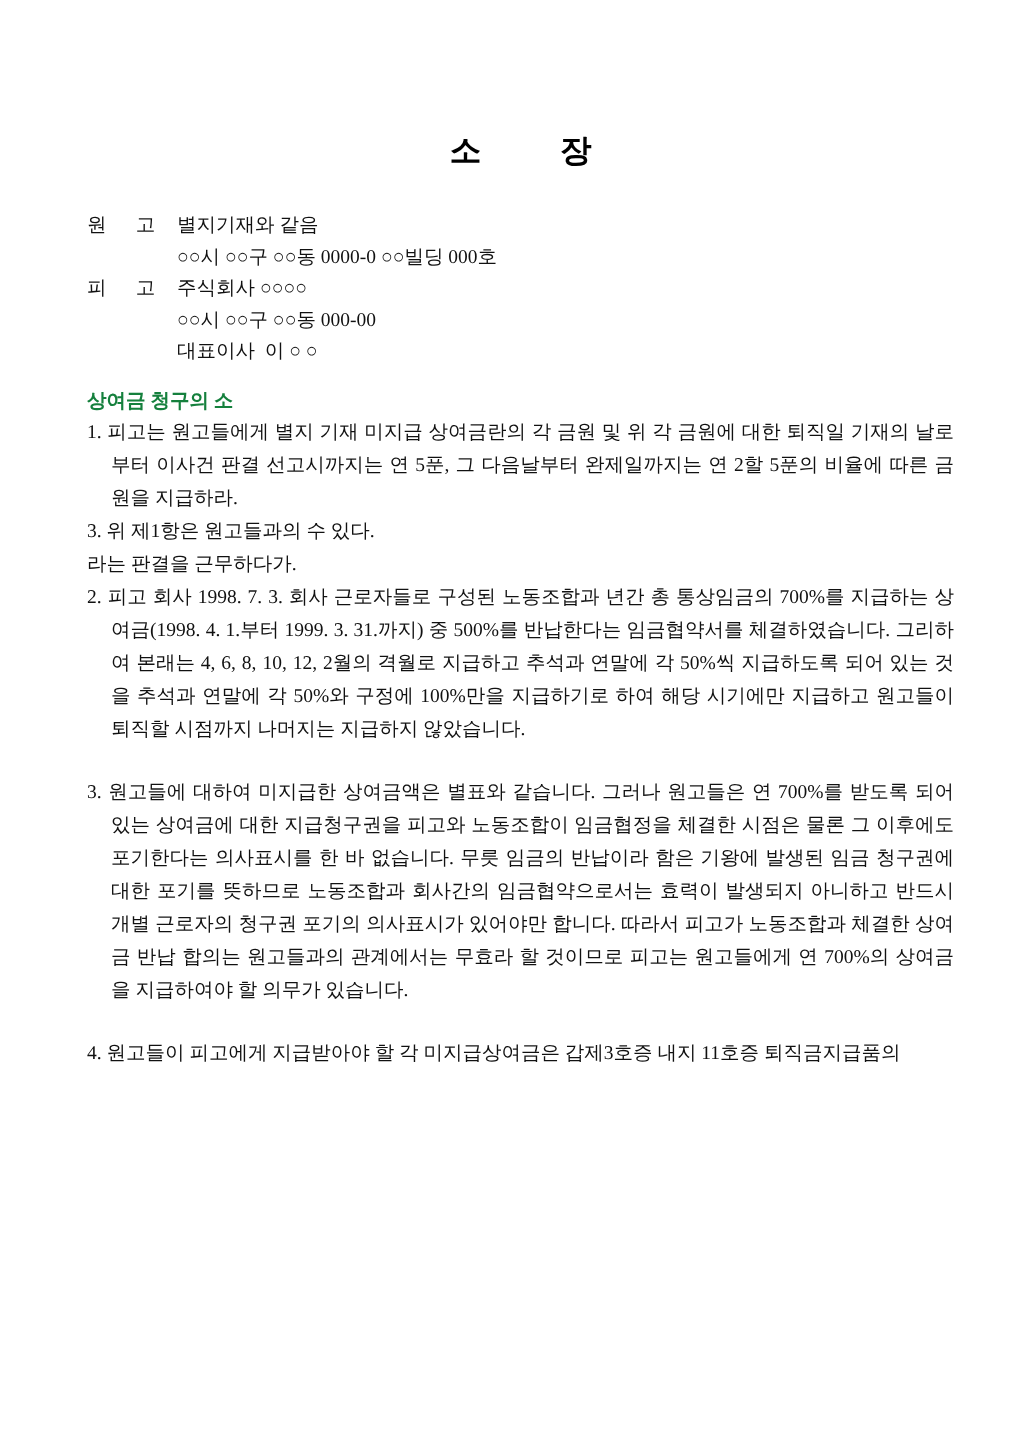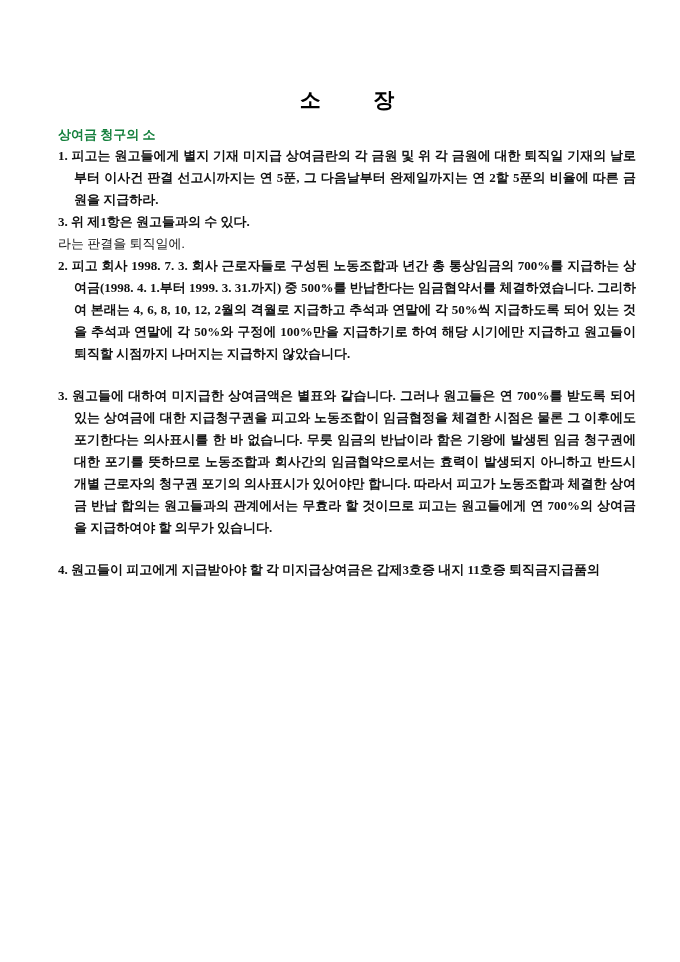--- a/index.html
+++ b/index.html
@@ -50,47 +50,65 @@
   }
   .section-heading.first { margin-top: 17px; margin-bottom: 22px; }
   .section-heading.second { margin-top: 11px; margin-bottom: 27px; }
   .para {
     text-align: justify;
     line-height: 22px;
   }
   .para.hang {
     padding-left: 16px;
     text-indent: -16px;
-    font-weight: bold;
   }
   .section-body.spaced .para { margin-bottom: 20px; }
   .section-body.spaced .para:last-child { margin-bottom: 0; }
 </style>
 </head>
 <body>
 
 <div class="page">
 
   <h1 class="title">소          장</h1>
 
+  <div class="parties">
+    <div class="party-row">
+      <span class="party-label">원      고</span>
+      <span class="party-value">별지기재와 같음</span>
+    </div>
+    <div class="party-row indent">
+      <span class="party-value">○○시 ○○구 ○○동 0000-0 ○○빌딩 000호</span>
+    </div>
+    <div class="party-row">
+      <span class="party-label">피      고</span>
+      <span class="party-value">주식회사 ○○○○</span>
+    </div>
+    <div class="party-row indent">
+      <span class="party-value">○○시 ○○구 ○○동 000-00</span>
+    </div>
+    <div class="party-row indent">
+      <span class="party-value">대표이사  이 ○ ○</span>
+    </div>
+  </div>
 
   <div class="case-name">상여금 청구의 소</div>
 
 
   <div class="section-body">
     <div class="para hang">
       <span>1.</span>
       <span>피고는 원고들에게 별지 기재 미지급 상여금란의 각 금원 및 위 각 금원에 대한 퇴직일 기재의 날로부터 이사건 판결 선고시까지는 연 5푼, 그 다음날부터 완제일까지는 연 2할 5푼의 비율에 따른 금원을 지급하라.</span>
     </div>
     <div class="para hang">
       <span>3.</span>
       <span>위 제1항은 원고들과의 수 있다.</span>
     </div>
     <div class="para">
-      <span>라는 판결을 퇴직일에.</span>
+      <span>라는 판결을 근무하다가.</span>
     </div>
   </div>
 
 
   <div class="section-body spaced">
     <div class="para hang">
       <span>2.</span>
       <span>피고 회사 1998. 7. 3. 회사 근로자들로 구성된 노동조합과 년간 총 통상임금의 700%를 지급하는 상여금(1998. 4. 1.부터 1999. 3. 31.까지) 중 500%를 반납한다는 임금협약서를 체결하였습니다. 그리하여 본래는 4, 6, 8, 10, 12, 2월의 격월로 지급하고 추석과 연말에 각 50%씩 지급하도록 되어 있는 것을 추석과 연말에 각 50%와 구정에 100%만을 지급하기로 하여 해당 시기에만 지급하고 원고들이 퇴직할 시점까지 나머지는 지급하지 않았습니다.</span>
     </div>
     <div class="para hang">

